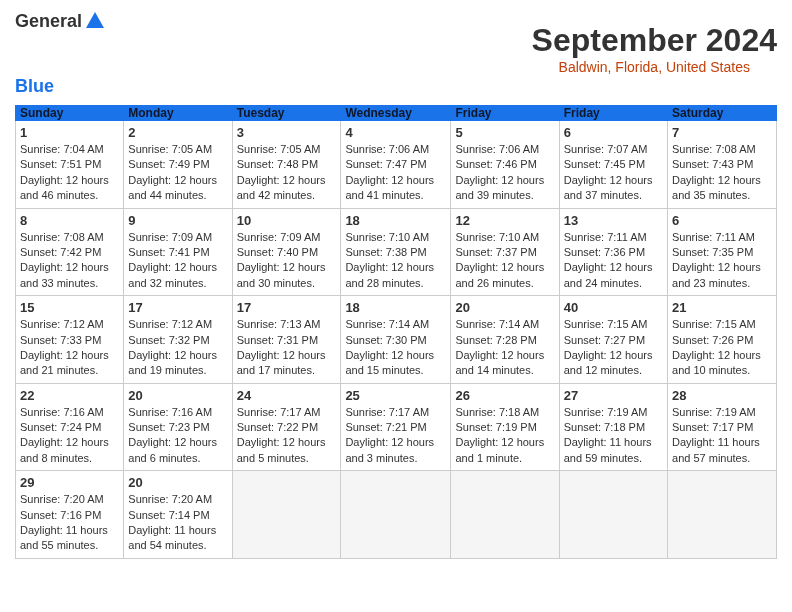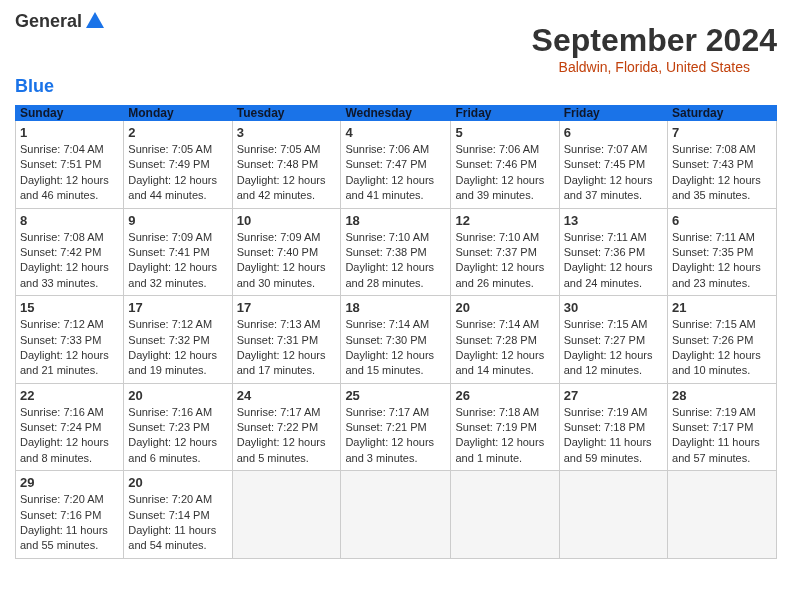--- a/index.html
+++ b/index.html
@@ -182,21 +182,21 @@
         </td>
         <td>
           <span class="day-number">18</span>
           <div class="day-detail">Sunrise: 7:14 AM<br>Sunset: 7:30 PM<br>Daylight: 12 hours and 15 minutes.</div>
         </td>
         <td>
           <span class="day-number">20</span>
           <div class="day-detail">Sunrise: 7:14 AM<br>Sunset: 7:28 PM<br>Daylight: 12 hours and 14 minutes.</div>
         </td>
         <td>
-          <span class="day-number">30</span>
+          <span class="day-number">40</span>
           <div class="day-detail">Sunrise: 7:15 AM<br>Sunset: 7:27 PM<br>Daylight: 12 hours and 12 minutes.</div>
         </td>
         <td>
           <span class="day-number">21</span>
           <div class="day-detail">Sunrise: 7:15 AM<br>Sunset: 7:26 PM<br>Daylight: 12 hours and 10 minutes.</div>
         </td>
       </tr>
       <tr>
         <td>
           <span class="day-number">22</span>

